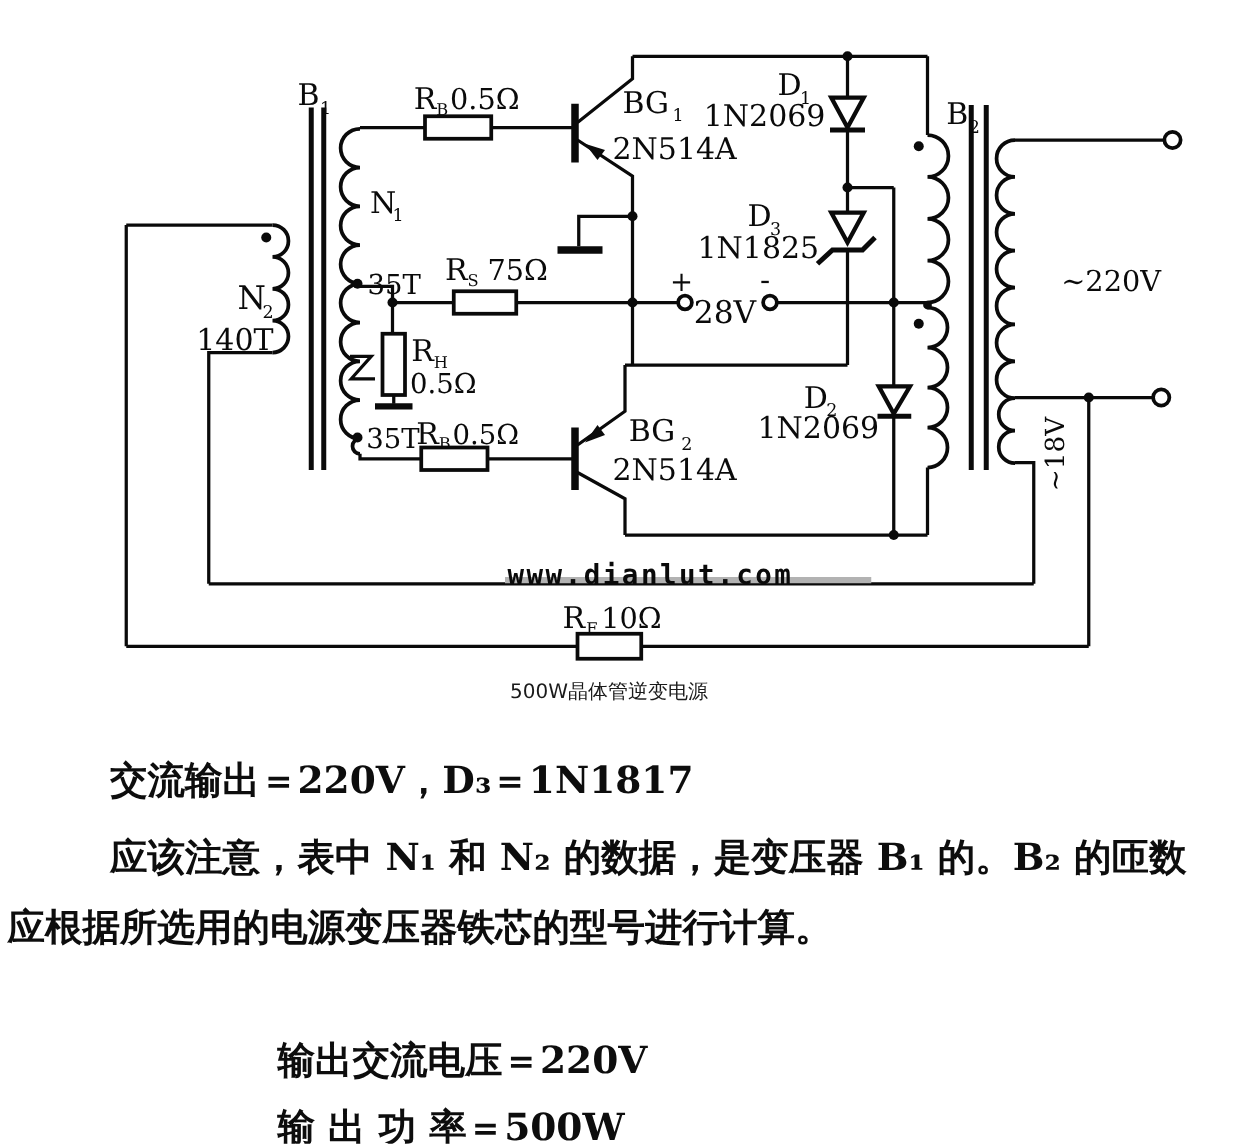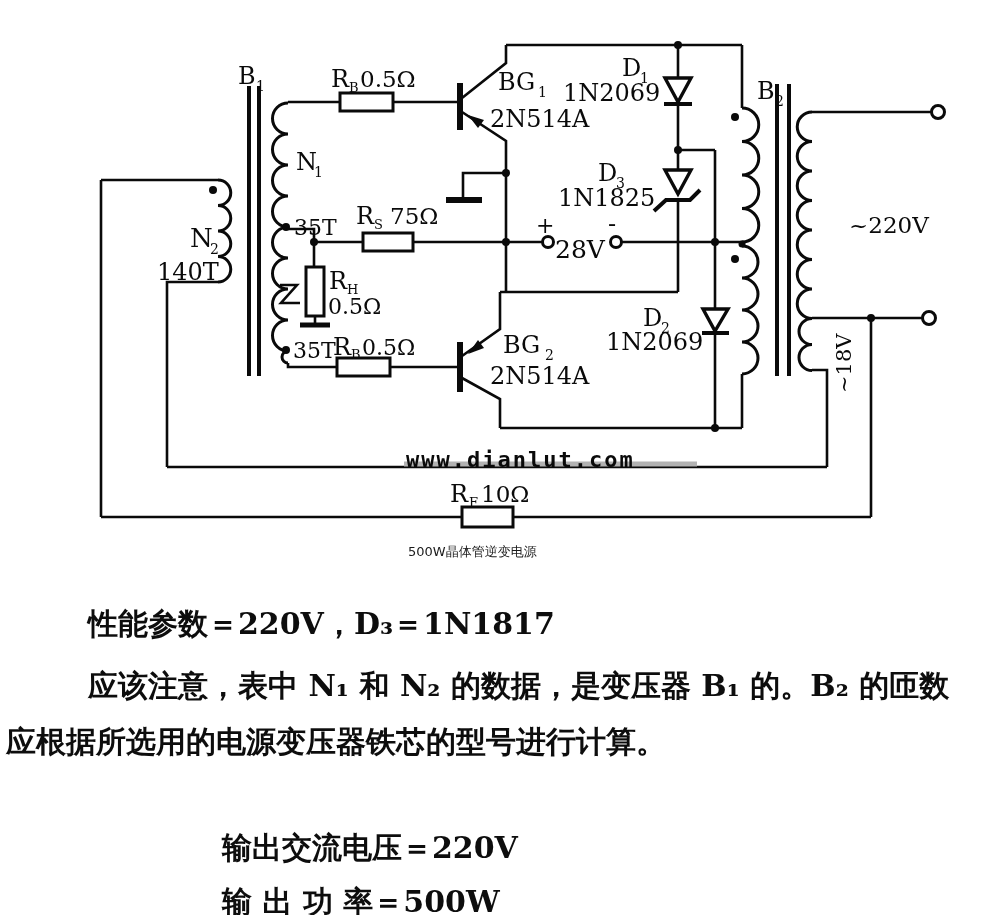--- a/index.html
+++ b/index.html
@@ -2,21 +2,21 @@
 <html><head>
 <meta charset="utf-8">
 <style>
   html,body{margin:0;padding:0;background:#fff;}
   body{width:1003px;height:915px;position:relative;overflow:hidden;
        font-family:"DejaVu Serif","Liberation Serif",serif;}
   #stage{position:absolute;left:0;top:0;width:1003px;height:915px;}
   svg{position:absolute;left:0;top:0;}
   svg text{font-family:"DejaVu Serif","Liberation Serif",serif;fill:#0a0a0a;}
   .wm{font-family:"DejaVu Sans Mono","Liberation Mono",monospace;font-weight:bold;letter-spacing:2px;}
-  .caption{position:absolute;left:408px;top:543px;font-size:13px;color:#1a1a1a;
+  .caption{position:absolute;left:408px;top:543px;font-size:16px;color:#1a1a1a;
            font-family:"DejaVu Sans","Liberation Sans",sans-serif;}
   .note{position:absolute;color:#0d0d0d;font-size:30px;white-space:nowrap;
         font-family:"DejaVu Serif","Liberation Serif",serif;font-weight:bold;}
   .n1{left:88px;top:604px;}
   .n2{left:88px;top:666px;}
   .n3{left:6px;top:722px;}
   .n4{left:72px;top:774px;}
   .n5{left:222px;top:828px;}
   .n6{left:222px;top:882px;}
 </style>
@@ -198,19 +198,19 @@
     <text x="450" y="502" font-size="24">R</text>
     <text x="469" y="507" font-size="13">F</text>
     <text x="481" y="502" font-size="23">10Ω</text>
   </g>
 
   <text x="406" y="467" font-size="22" class="wm" fill="#ee6666">www.dianlut.com</text>
 </svg>
 
 <div class="caption">500W晶体管逆变电源</div>
 
-<div class="note n1">性能参数＝220V，D₃＝1N1817</div>
+<div class="note n1">交流输出＝220V，D₃＝1N1817</div>
 <div class="note n3">应根据所选用的电源变压器铁芯的型号进行计算。</div>
 <div class="note n2">应该注意，表中 N₁ 和 N₂ 的数据，是变压器 B₁ 的。B₂ 的匝数</div>
 <div class="note n5">输出交流电压＝220V</div>
 <div class="note n6">输 出 功 率＝500W</div>
 
 </div>
 
 </body></html>

